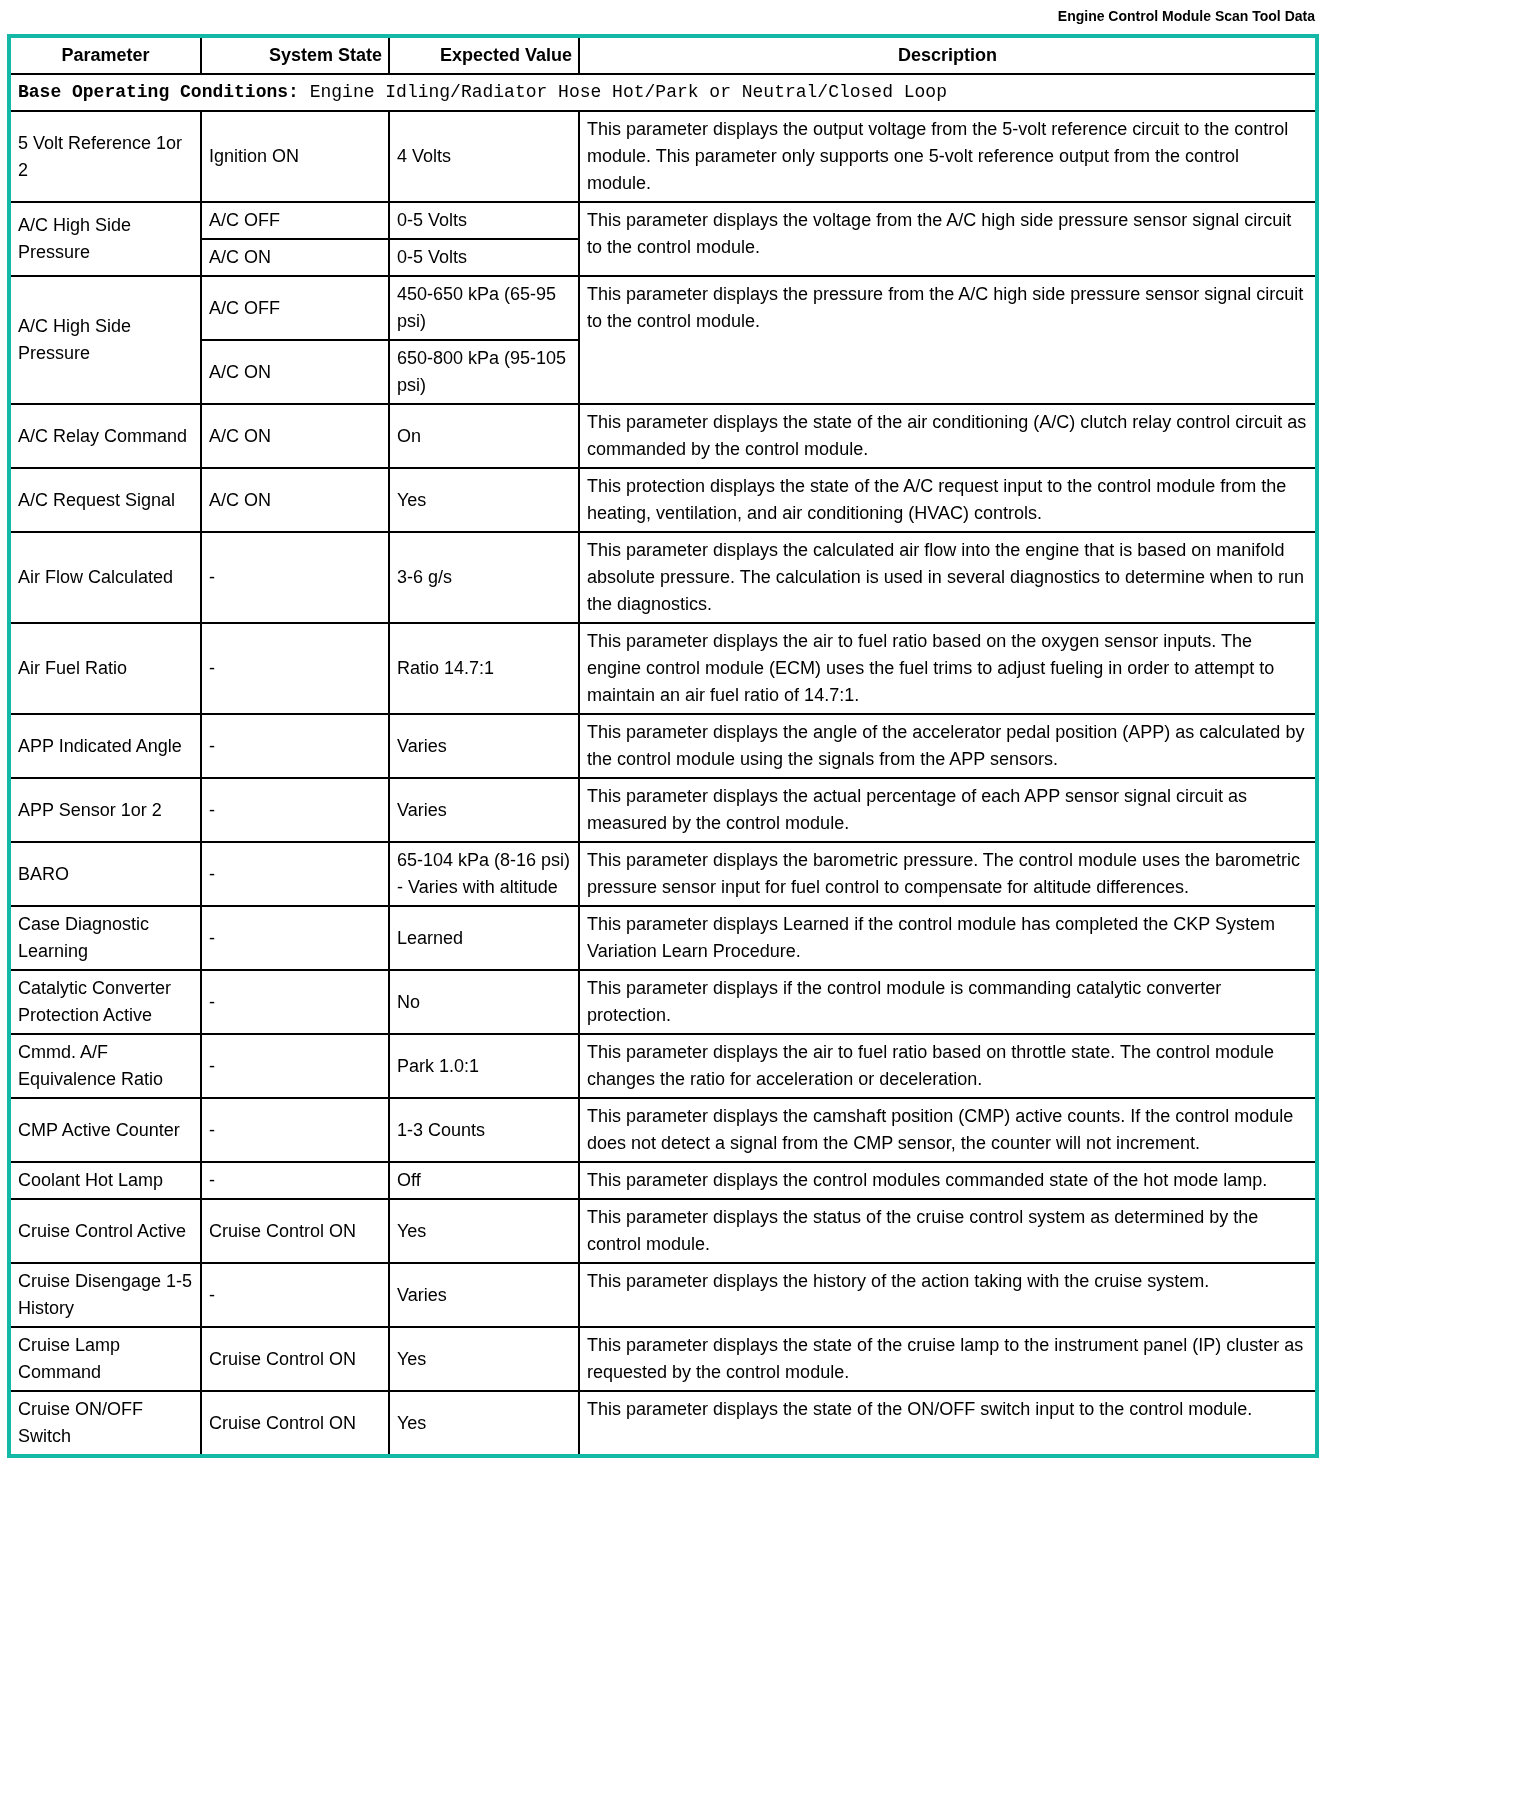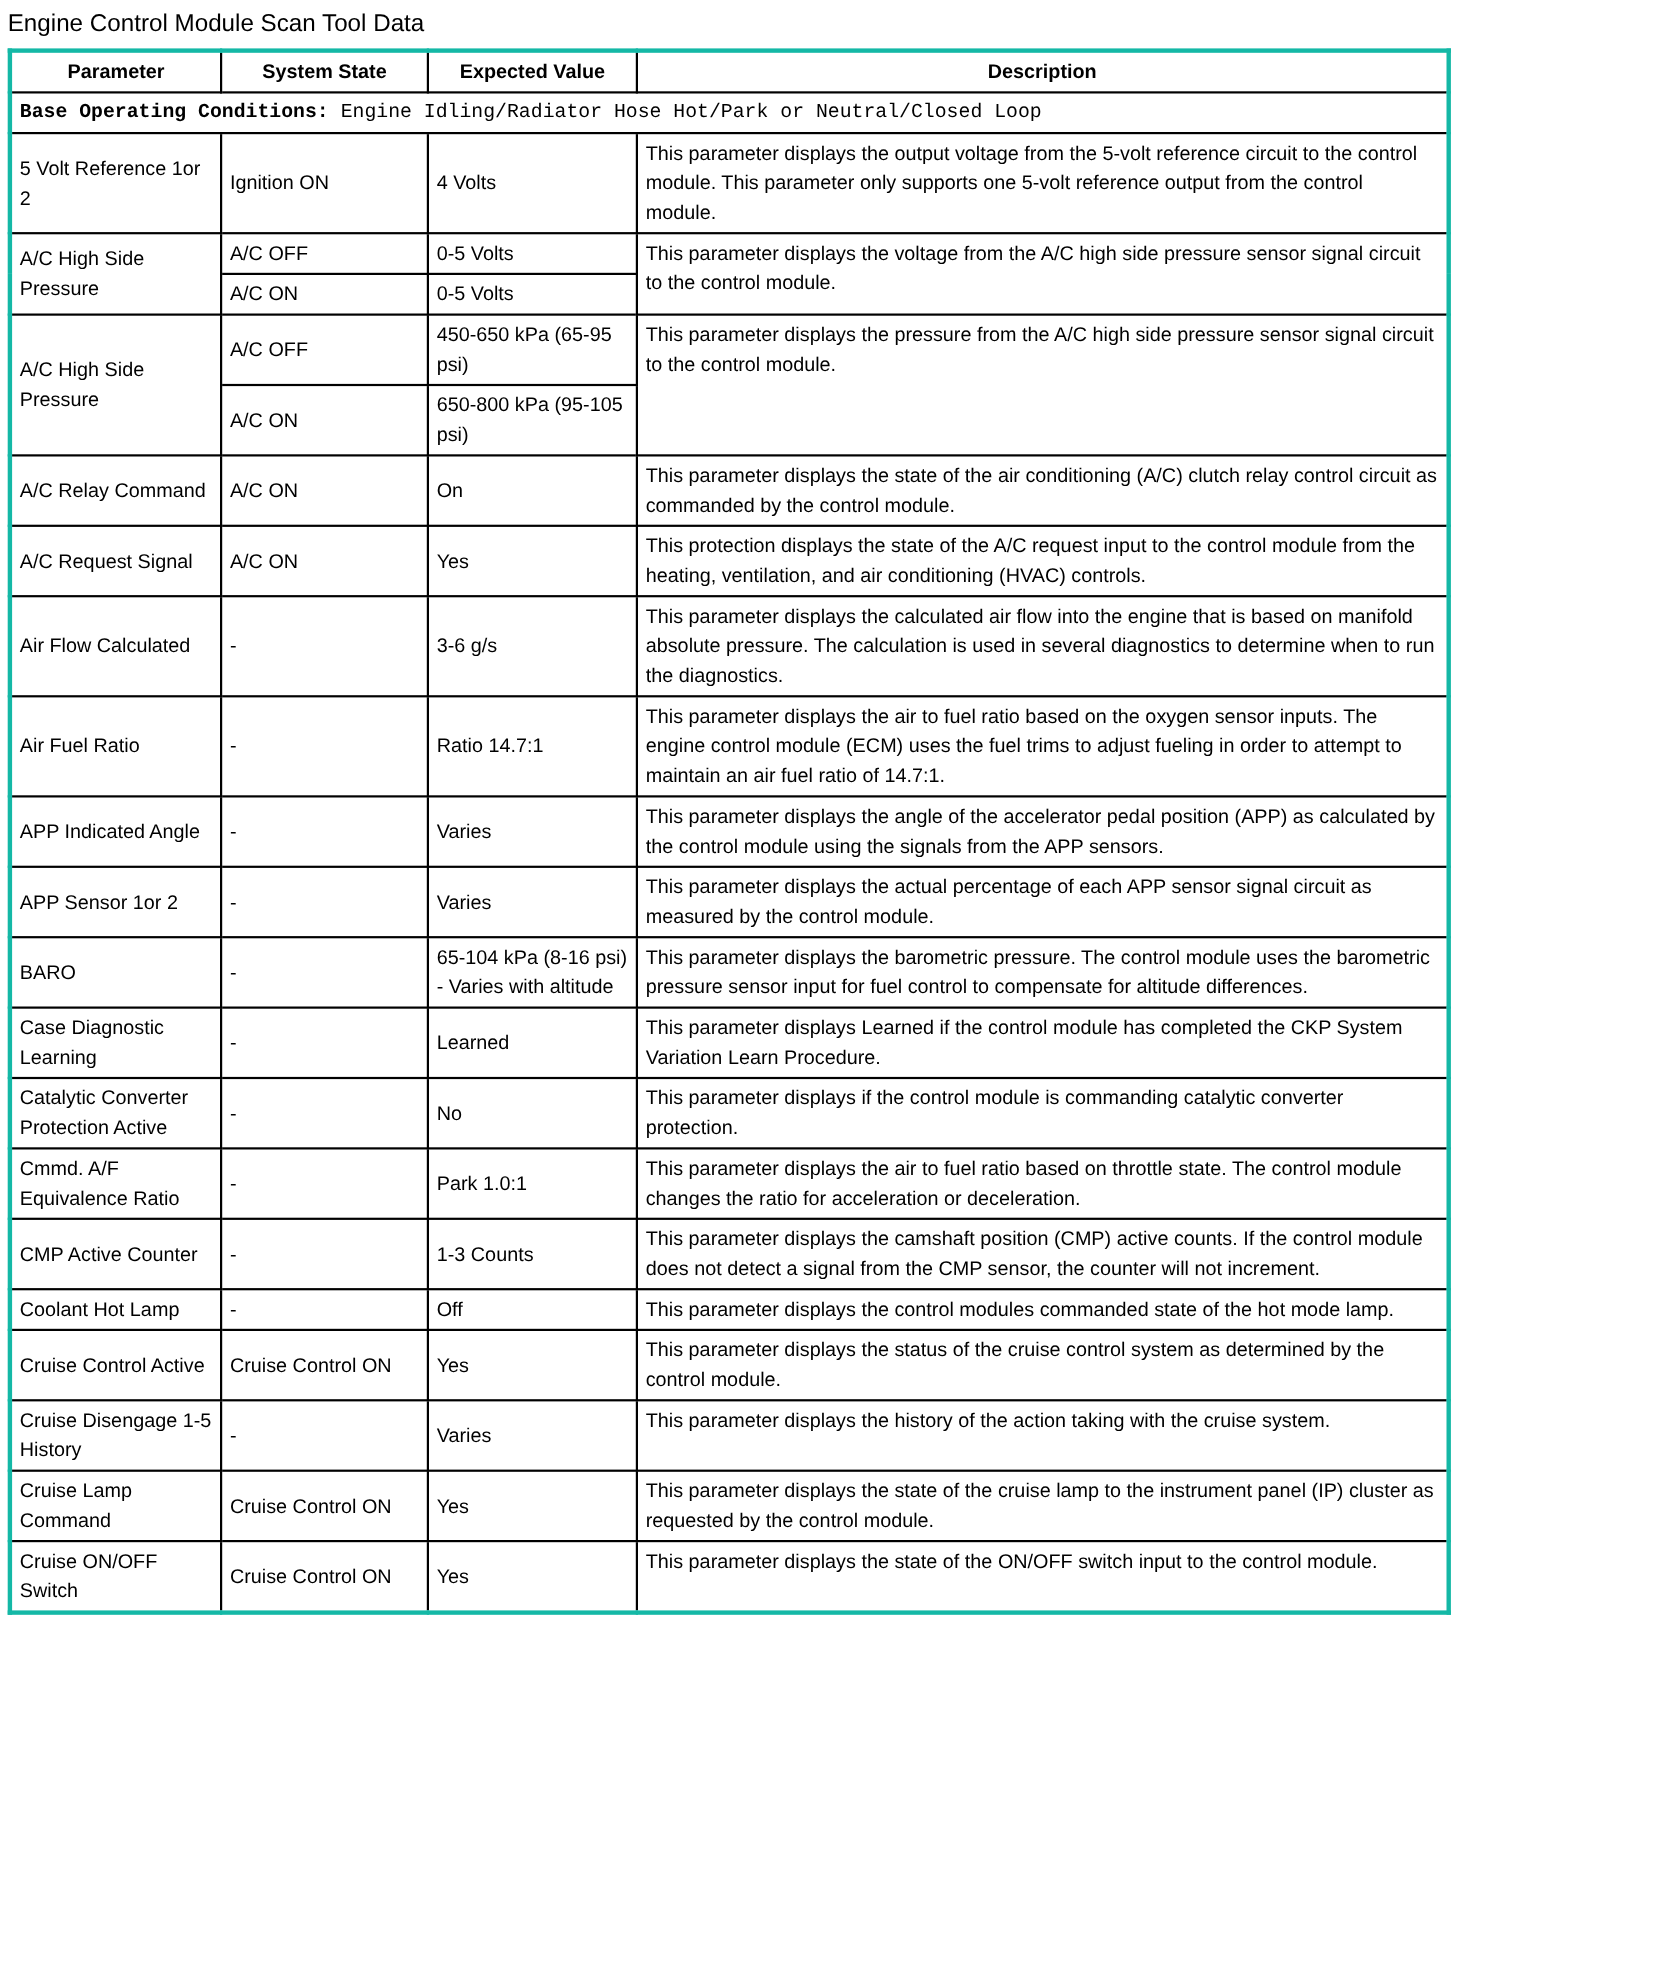--- a/index.html
+++ b/index.html
@@ -11,23 +11,23 @@
     font-family: "Liberation Sans", sans-serif;
   }
   .page {
     width: 1520px;
     min-height: 1806px;
     background: #ffffff;
     padding: 6px 0 20px 7px;
   }
   .doc-title {
     width: 1308px;
-    text-align: left;
-    font-size: 22px;
-    font-weight: normal;
+    text-align: right;
+    font-size: 14px;
+    font-weight: bold;
     margin: 2px 0 10px 0;
   }
   table.scan-table {
     border-collapse: collapse;
     table-layout: fixed;
     width: 1308px;
     border: 4px solid #14b8a6;
   }
   col.c1 { width: 192px; }
   col.c2 { width: 188px; }
@@ -40,21 +40,21 @@
     padding: 4px 7px;
     text-align: left;
     vertical-align: middle;
     overflow-wrap: break-word;
   }
   .scan-table th {
     font-weight: bold;
     text-align: center;
     padding: 4px 6px;
   }
-  .scan-table th.left { text-align: center; }
+  .scan-table th.left { text-align: right; }
   .scan-table td.desc { vertical-align: top; }
   .scan-table td.base-cond { font-weight: normal; font-family: Liberation Mono, monospace; }
   .bold { font-weight: bold; }
 </style>
 </head>
 <body>
 
 <div class="page">
   <h1 class="doc-title">Engine Control Module Scan Tool Data</h1>
 

